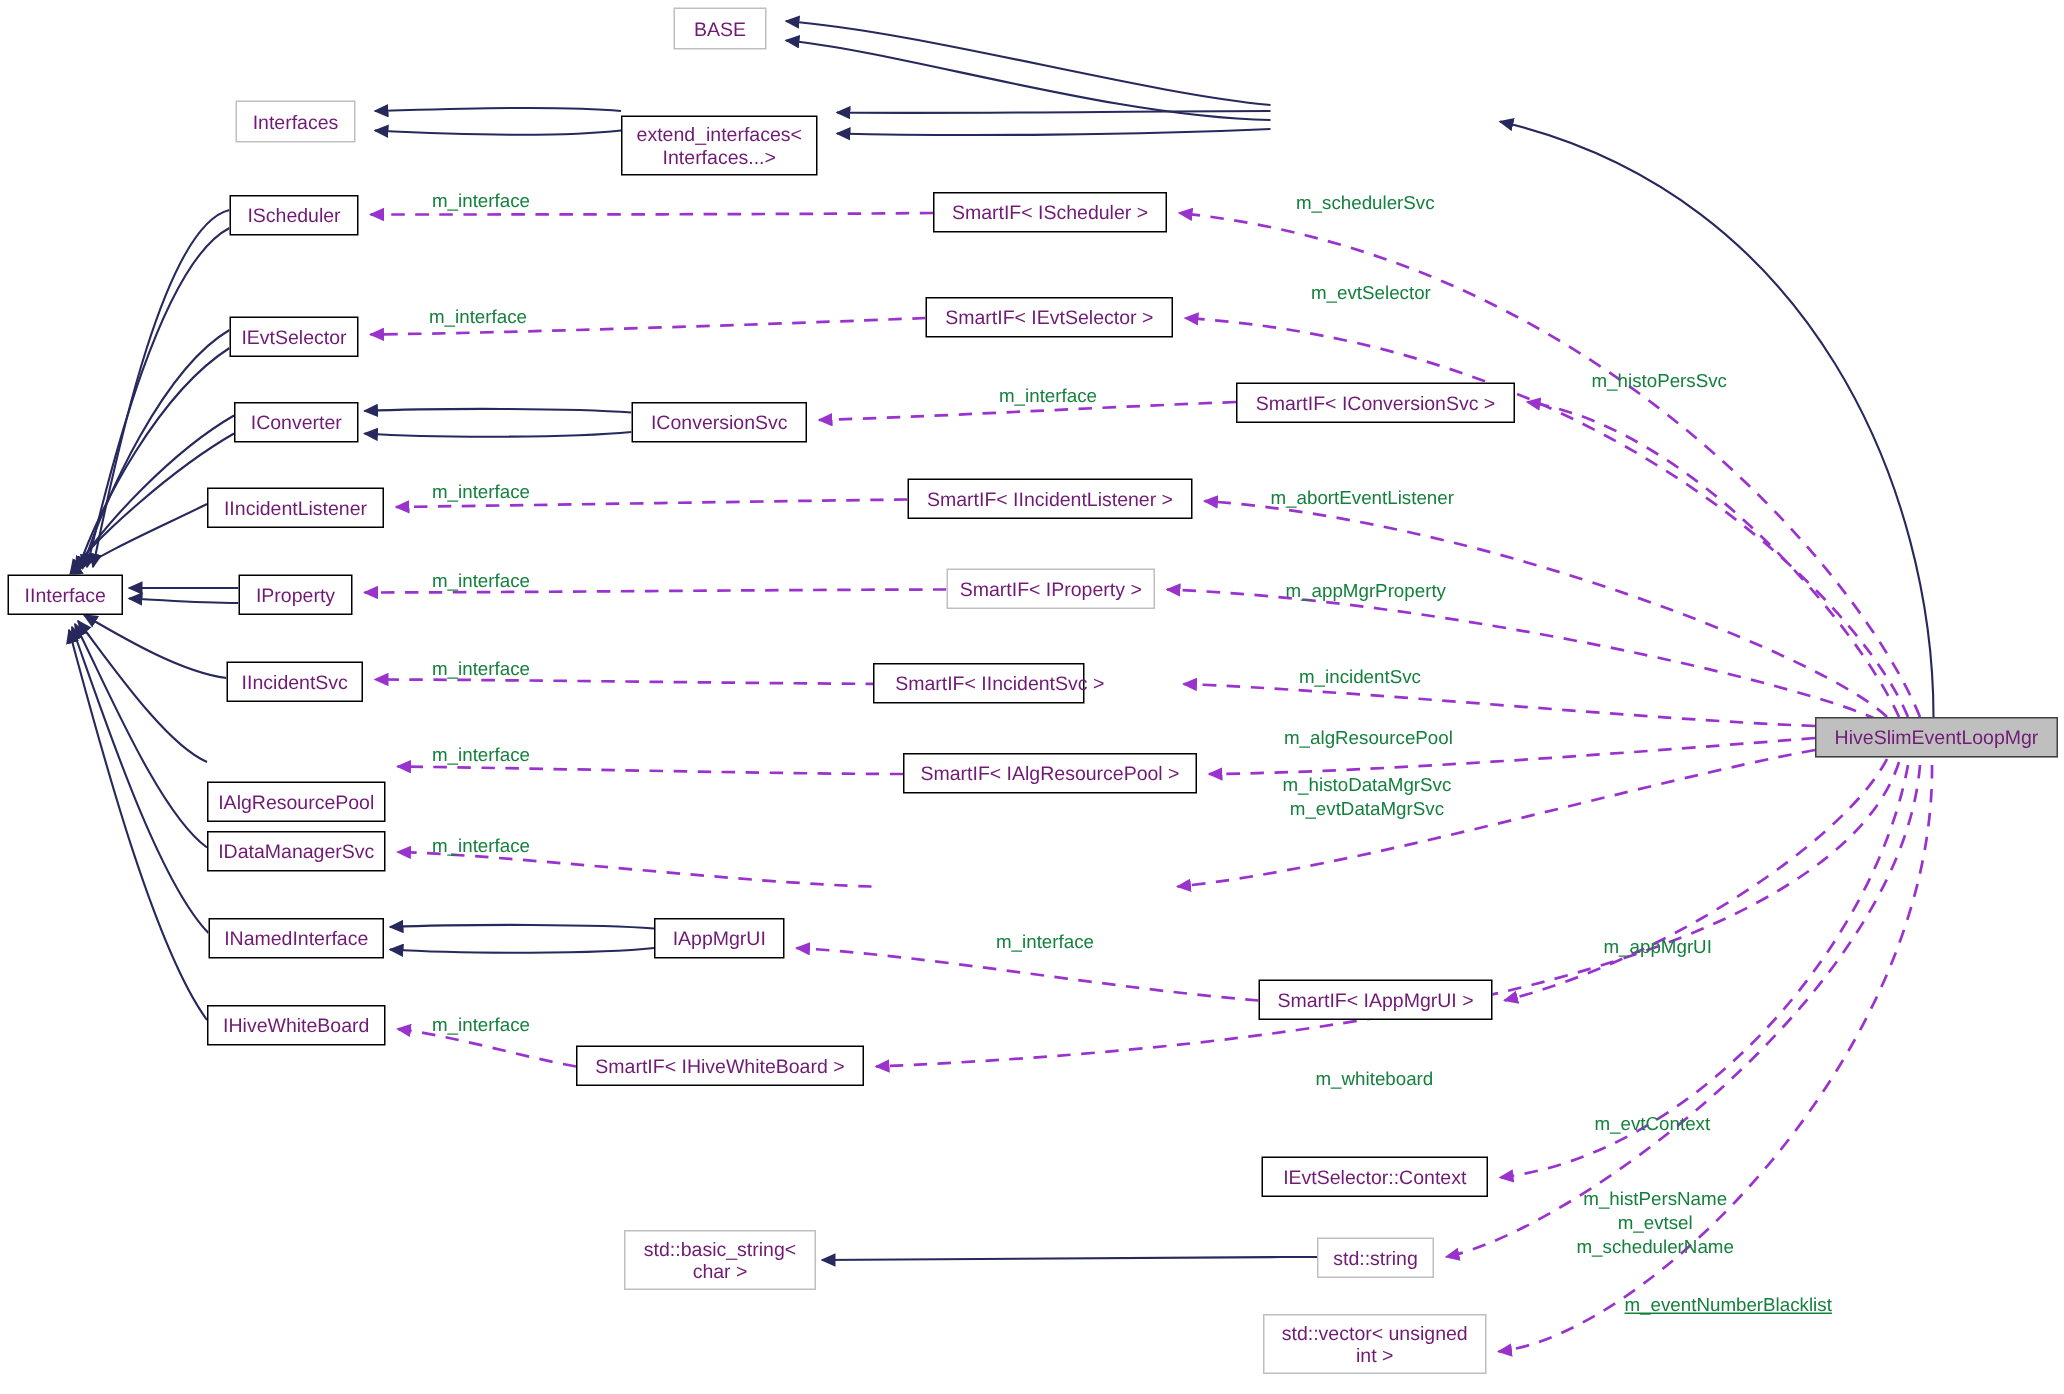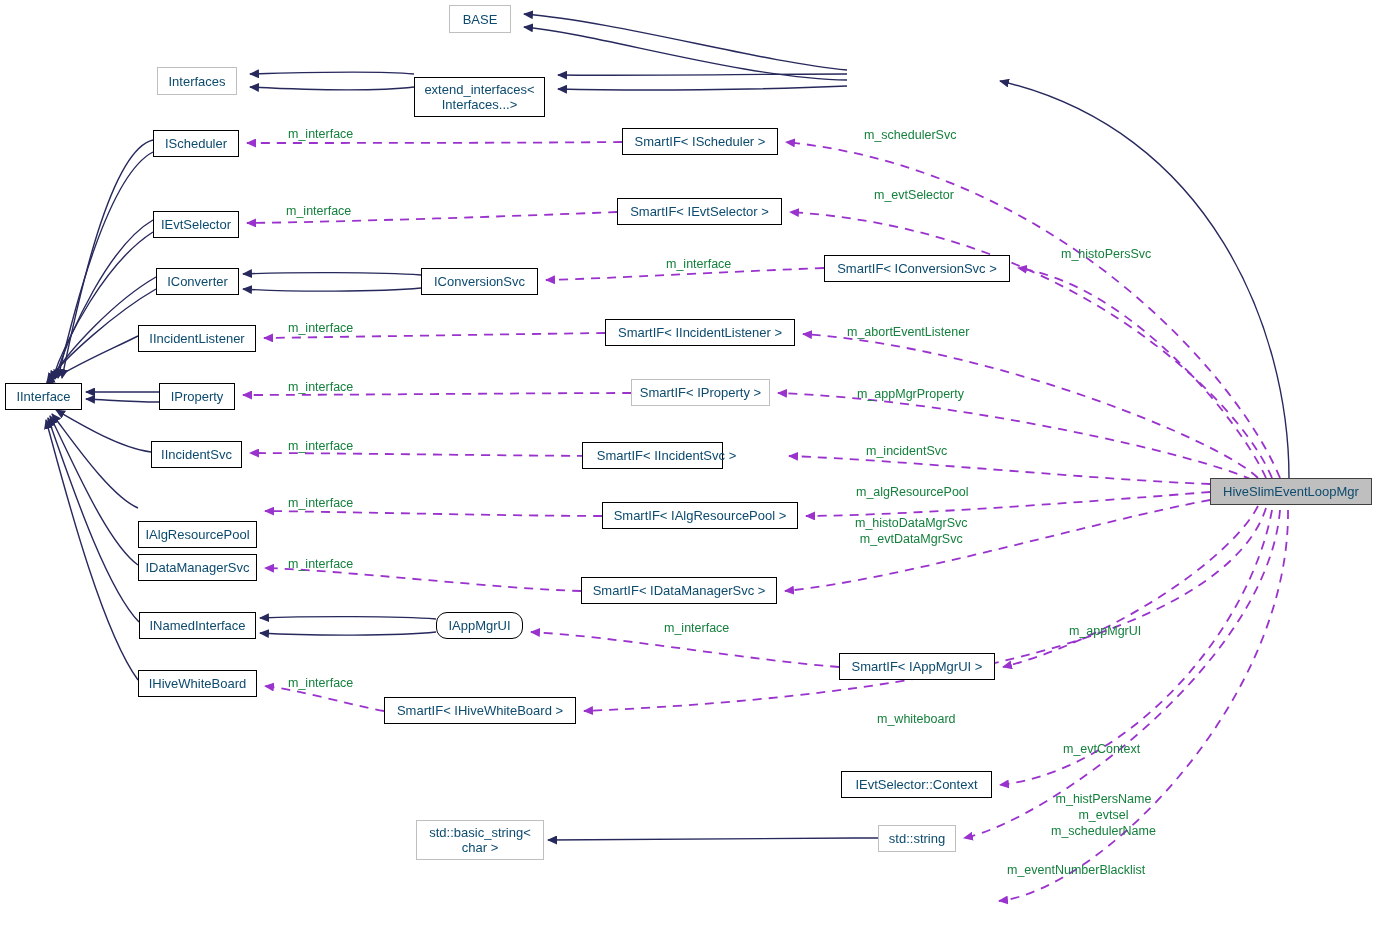--- a/index.html
+++ b/index.html
@@ -14,21 +14,21 @@
   svg#edges{position:absolute;left:0;top:0;width:1376px;height:929px;}
   .node{
     position:absolute;
     box-sizing:border-box;
     display:flex;
     align-items:center;
     justify-content:center;
     text-align:center;
     font-size:13px;
     line-height:15px;
-    color:#0c4a6e;
+    color:#701a75;
     background:#ffffff;
     border:1px solid #000000;
     white-space:pre;
     padding:0 3px;
   }
   .node.soft{border:1px solid #bfbfbf;}
   .node.current{background:#bfbfbf;border:1px solid #404040;}
   .elabel{
     position:absolute;
     font-size:12.5px;
@@ -131,37 +131,38 @@
   <div class="node" style="left:138px;top:325px;width:118px;height:27px;">IIncidentListener</div>
   <div class="node" style="left:159px;top:383px;width:76px;height:27px;">IProperty</div>
   <div class="node" style="left:5px;top:383px;width:77px;height:27px;">IInterface</div>
   <div class="node" style="left:151px;top:441px;width:91px;height:27px;">IIncidentSvc</div>
   <div class="node" style="left:138px;top:497px;width:119px;height:27px;margin-top:24px;">IAlgResourcePool</div>
   <div class="node" style="left:138px;top:554px;width:119px;height:27px;">IDataManagerSvc</div>
   <div class="node" style="left:139px;top:612px;width:117px;height:27px;">INamedInterface</div>
   <div class="node" style="left:138px;top:670px;width:119px;height:27px;">IHiveWhiteBoard</div>
 
   <div class="node" style="left:421px;top:268px;width:117px;height:27px;">IConversionSvc</div>
-  <div class="node" style="left:436px;top:612px;width:87px;height:27px;border-radius:11px;">IAppMgrUI</div>
+  <div class="node" style="left:436px;top:612px;width:87px;height:27px;">IAppMgrUI</div>
 
   <div class="node" style="left:622px;top:128px;width:156px;height:27px;">SmartIF&lt; IScheduler &gt;</div>
   <div class="node" style="left:617px;top:198px;width:165px;height:27px;">SmartIF&lt; IEvtSelector &gt;</div>
   <div class="node" style="left:824px;top:255px;width:186px;height:27px;">SmartIF&lt; IConversionSvc &gt;</div>
   <div class="node" style="left:605px;top:319px;width:190px;height:27px;">SmartIF&lt; IIncidentListener &gt;</div>
   <div class="node soft" style="left:631px;top:379px;width:139px;height:27px;">SmartIF&lt; IProperty &gt;</div>
   <div class="node" style="left:582px;top:442px;width:141px;height:27px;padding-left:31px;">SmartIF&lt; IIncidentSvc &gt;</div>
   <div class="node" style="left:602px;top:502px;width:196px;height:27px;">SmartIF&lt; IAlgResourcePool &gt;</div>
-  <div class="node" style="left:581px;top:577px;width:196px;height:27px;">SmartIF&lt; IDataManagerSvc &gt;</div>
   <div class="node" style="left:839px;top:653px;width:156px;height:27px;">SmartIF&lt; IAppMgrUI &gt;</div>
   <div class="node" style="left:384px;top:697px;width:192px;height:27px;">SmartIF&lt; IHiveWhiteBoard &gt;</div>
 
   <div class="node" style="left:841px;top:771px;width:151px;height:27px;">IEvtSelector::Context</div>
   <div class="node soft" style="left:416px;top:820px;width:128px;height:40px;">std::basic_string&lt;
 char &gt;</div>
   <div class="node soft" style="left:878px;top:825px;width:78px;height:27px;">std::string</div>
+  <div class="node soft" style="left:842px;top:876px;width:149px;height:40px;">std::vector&lt; unsigned
+int &gt;</div>
 
   <div class="node current" style="left:1210px;top:478px;width:162px;height:27px;">HiveSlimEventLoopMgr</div>
 
   <div class="elabel" style="left:288px;top:126px;">m_interface</div>
   <div class="elabel" style="left:286px;top:203px;">m_interface</div>
   <div class="elabel" style="left:666px;top:256px;">m_interface</div>
   <div class="elabel" style="left:288px;top:320px;">m_interface</div>
   <div class="elabel" style="left:288px;top:379px;">m_interface</div>
   <div class="elabel" style="left:288px;top:438px;">m_interface</div>
   <div class="elabel" style="left:288px;top:495px;">m_interface</div>
@@ -177,15 +178,15 @@
   <div class="elabel" style="left:866px;top:443px;">m_incidentSvc</div>
   <div class="elabel" style="left:856px;top:484px;">m_algResourcePool</div>
   <div class="elabel" style="left:855px;top:515px;">m_histoDataMgrSvc
 m_evtDataMgrSvc</div>
   <div class="elabel" style="left:1069px;top:623px;">m_appMgrUI</div>
   <div class="elabel" style="left:877px;top:711px;">m_whiteboard</div>
   <div class="elabel" style="left:1063px;top:741px;">m_evtContext</div>
   <div class="elabel" style="left:1051px;top:791px;">m_histPersName
 m_evtsel
 m_schedulerName</div>
-  <div class="elabel" style="left:1007px;top:862px;">m_eventNumberBlacklist</div>
+  <div class="elabel" style="left:1083px;top:862px;text-decoration:underline;">m_eventNumberBlacklist</div>
 
 </div>
 
 </body></html>

